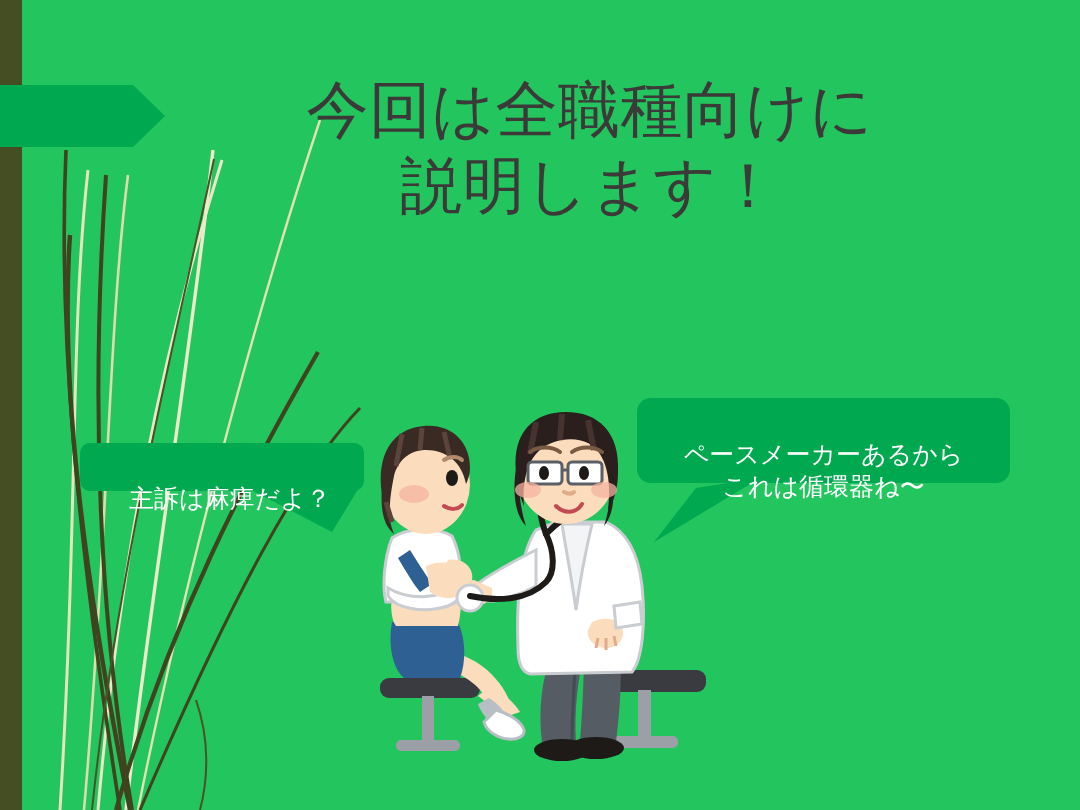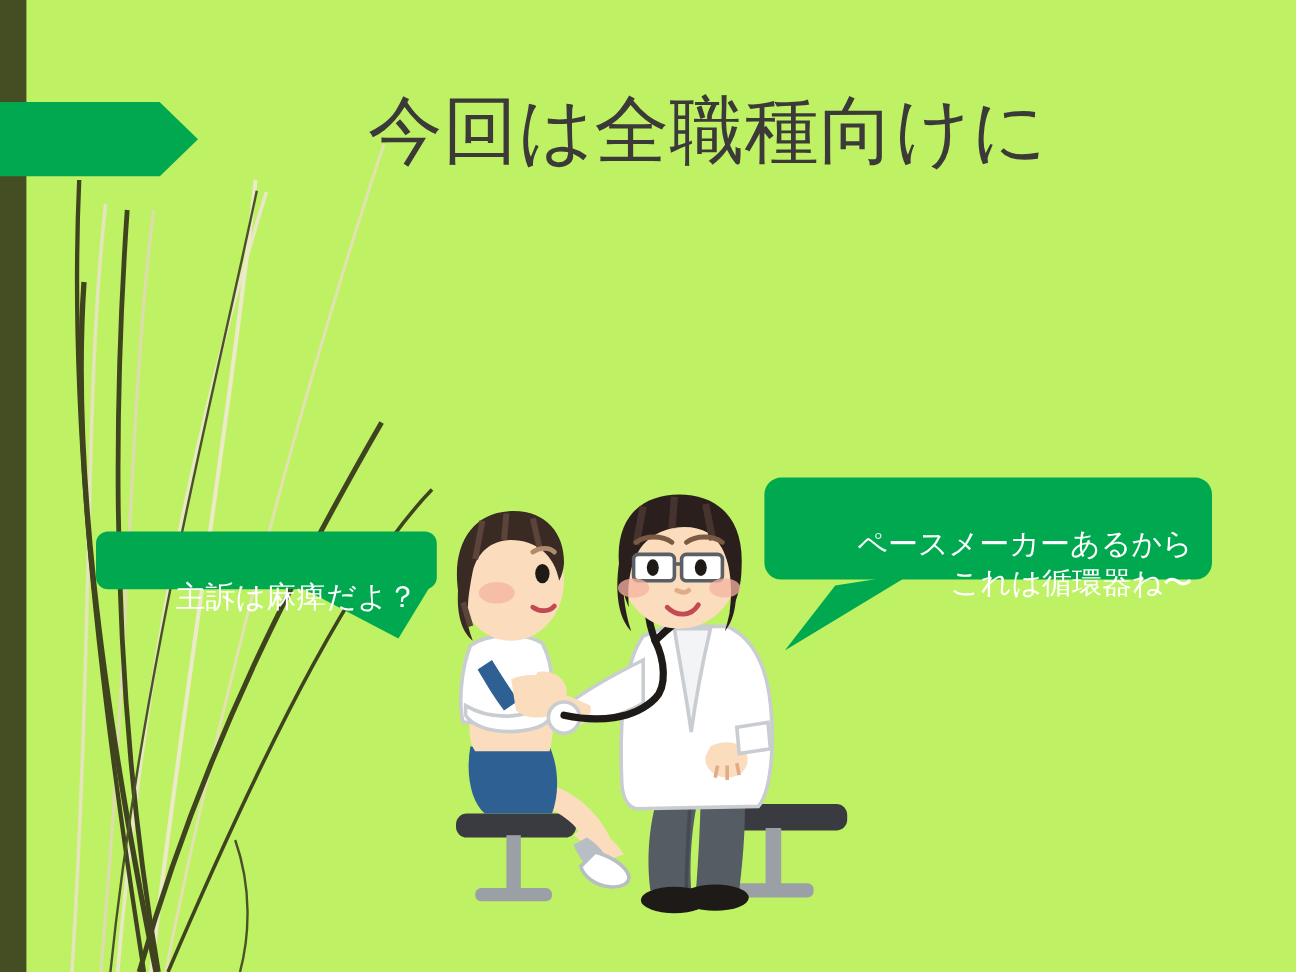--- a/index.html
+++ b/index.html
@@ -4,21 +4,21 @@
 <style>
   html, body {
     margin: 0;
     padding: 0;
     background: #ffffff;
   }
   #slide {
     position: relative;
     width: 1080px;
     height: 810px;
-    background: #bef264;
+    background: #22c55e;
     overflow: hidden;
     font-family: "Liberation Sans", "DejaVu Sans", sans-serif;
   }
   
   .left-bar {
     position: absolute;
     left: 0; top: 0;
     width: 22px; height: 810px;
     background: #454d22;
   }
@@ -48,21 +48,21 @@
     font-weight: 400;
     white-space: nowrap;
   }
   .title-line { display: block; }
   
   .bubble {
     position: absolute;
     background: #00a94f;
     color: #ffffff;
     border-radius: 12px;
-    text-align: right;
+    text-align: center;
     font-size: 25px;
     line-height: 1.25;
     padding: 10px 16px;
     box-sizing: border-box;
     white-space: pre-line;
   }
   #bubble-left {
     left: 80px;
     top: 443px;
     width: 284px;
@@ -112,20 +112,21 @@
     <path d="M 360 408 C 300 470 230 600 140 810" fill="none" stroke="#3f441f" stroke-width="3"></path>
     <path d="M 196 700 C 210 740 208 780 200 810" fill="none" stroke="#4b5228" stroke-width="2"></path>
   </svg>
 
   <svg class="arrow-bullet" viewBox="0 0 165 62">
     <polygon points="0,0 133,0 165,31 133,62 0,62" fill="#00a94f"></polygon>
   </svg>
 
   <div class="title-block">
     <span class="title-line">今回は全職種向けに</span>
+    <span class="title-line">説明します！</span>
   </div>
 
   <svg id="illustration" viewBox="0 0 350 400">
     <defs>
       <clipPath id="clip-boy-shirt">
         <path d="M20,128 C14,150 12,190 18,210 L88,212 C92,180 92,150 84,128 Z"></path>
       </clipPath>
     </defs>
 
     <g>

